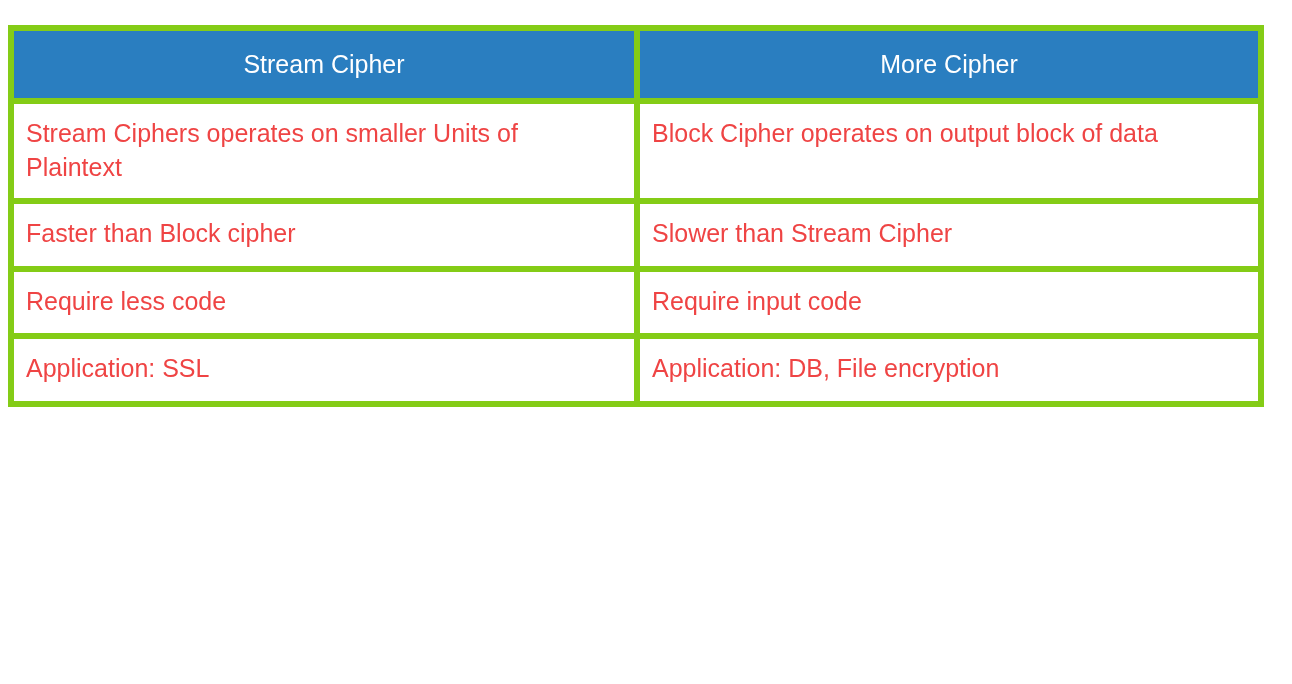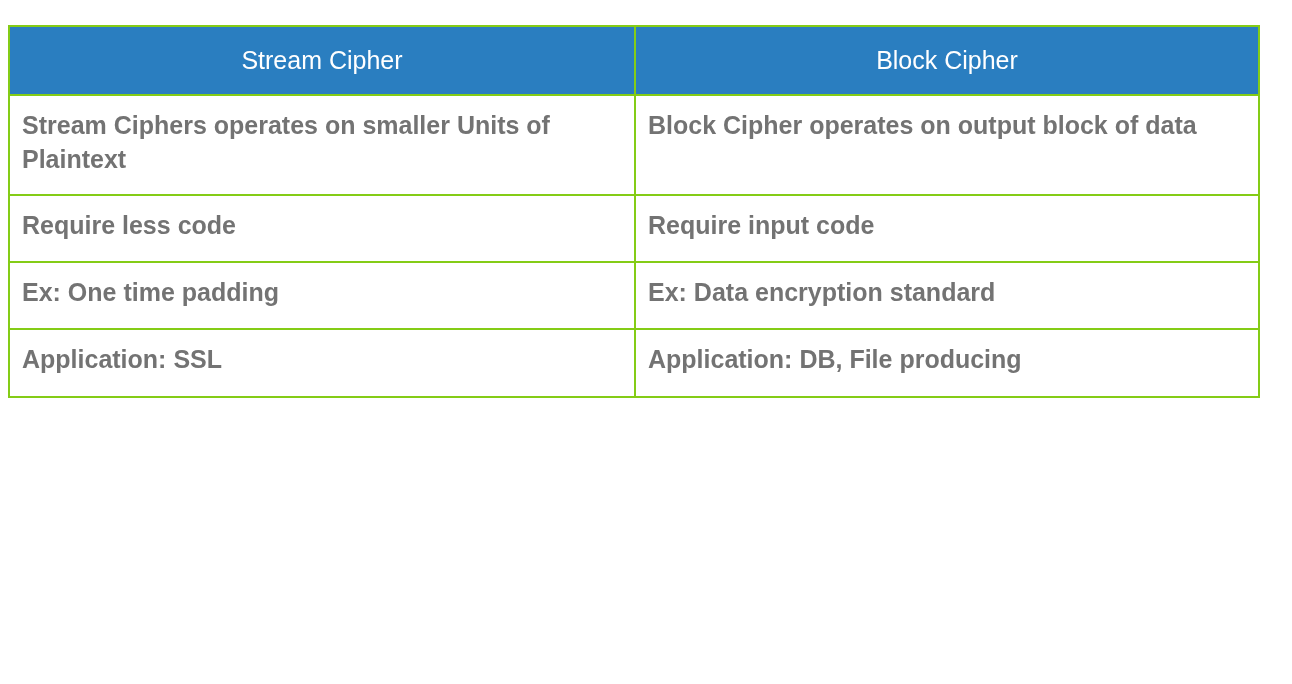--- a/index.html
+++ b/index.html
@@ -27,42 +27,42 @@
     width: 1250px;
     border-collapse: collapse;
     table-layout: fixed;
     background: #ffffff;
   }
   .comparison-table col.col-left  { width: 626px; }
   .comparison-table col.col-right { width: 624px; }
 
   .comparison-table th,
   .comparison-table td {
-    border: 2px solid #84cc16;
+    border: 6px solid #84cc16;
     vertical-align: top;
     box-sizing: border-box;
   }
 
   .comparison-table thead th {
     background: #2a7ec0;
     color: #ffffff;
     font-size: 25px;
     font-weight: normal;
     text-align: center;
     height: 67px;
     line-height: 67px;
     padding: 0 8px;
     white-space: nowrap;
     overflow: hidden;
   }
 
   .comparison-table tbody td {
-    color: #737373;
+    color: #ef4444;
     font-size: 25px;
-    font-weight: bold;
+    font-weight: normal;
     text-align: left;
     padding: 12px 14px 12px 12px;
     line-height: 34px;
   }
 
   .row-h1 td { height: 100px; }
   .row-h2 td { height: 68px; }
   .row-h3 td { height: 134px; }
   .row-h4 td { height: 67px; }
   .row-h5 td { height: 65px; }
@@ -76,37 +76,37 @@
 
   <table class="comparison-table">
     <colgroup>
       <col class="col-left">
       <col class="col-right">
     </colgroup>
 
     <thead>
       <tr>
         <th>Stream Cipher</th>
-        <th>Block Cipher</th>
+        <th>More Cipher</th>
       </tr>
     </thead>
 
     <tbody>
       <tr class="row-h1">
         <td>Stream Ciphers operates on smaller Units of Plaintext</td>
         <td>Block Cipher operates on output block of data</td>
       </tr>
+      <tr class="row-h2">
+        <td>Faster than Block cipher</td>
+        <td>Slower than Stream Cipher</td>
+      </tr>
       <tr class="row-h4">
         <td>Require less code</td>
         <td>Require input code</td>
       </tr>
-      <tr class="row-h6">
-        <td>Ex: One time padding</td>
-        <td>Ex: Data encryption standard</td>
-      </tr>
       <tr class="row-h7">
         <td>Application: SSL</td>
-        <td>Application: DB, File producing</td>
+        <td>Application: DB, File encryption</td>
       </tr>
     </tbody>
   </table>
 
 </div>
 
 </body></html>

